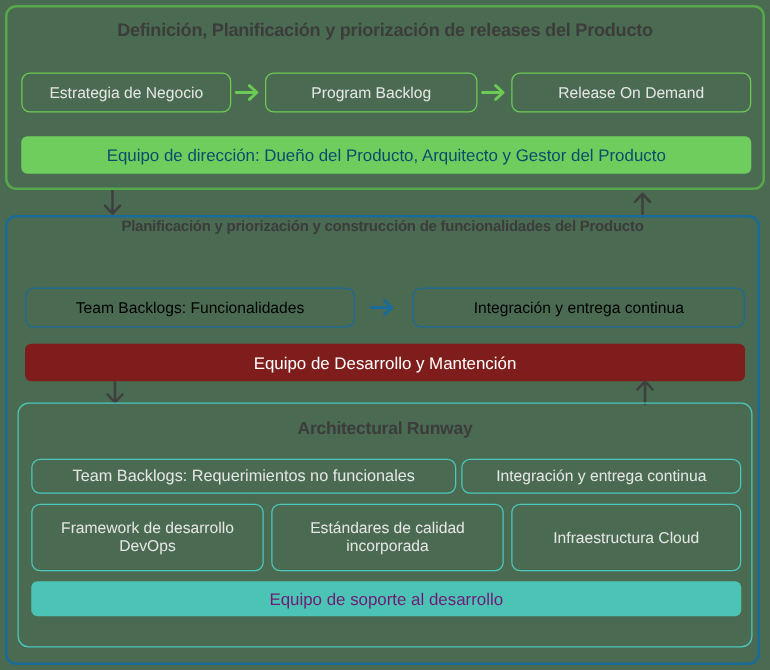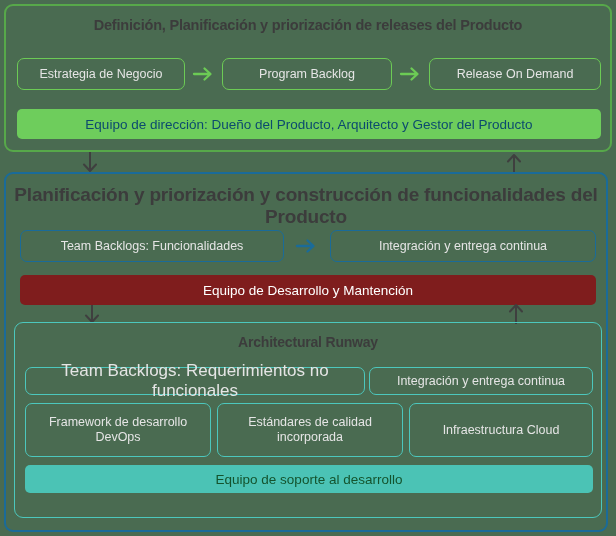--- a/index.html
+++ b/index.html
@@ -53,70 +53,69 @@
     display: flex;
     align-items: center;
     justify-content: center;
     text-align: center;
     color: #e5e5e5;
     font-size: 12.5px;
     line-height: 1.2;
     padding: 4px 6px;
   }
   .pill.green { border: 1.6px solid #6ccb55; }
-  .pill.blue  { border: 1.6px solid #1a6b99; color:#e5e5e5; }
+  .pill.blue  { border: 1.6px solid #1a6b99; color:#000000; }
   .pill.teal  { border: 1.6px solid #4cc7bd; }
 
   .bar {
     box-sizing: border-box;
     border-radius: 5px;
     display: flex;
     align-items: center;
     justify-content: center;
     text-align: center;
     font-size: 13.5px;
   }
   .bar.green { background: #6ecd5c; color: #0c4a6e; }
   .bar.blue  { background: #7f1d1d; color: #ffffff; }
-  .bar.teal  { background: #4bc3b5; color: #14532d; }
+  .bar.teal  { background: #4bc3b5; color: #701a75; }
 
   
   .hsep {
     display: flex;
     align-items: center;
     justify-content: center;
   }
   .hsep svg { display: block; }
 
   
   #g-row {
     position: absolute;
     left: 11px; top: 52px; width: 584px; height: 32px;
   }
   #g-row .pill { flex: 0 0 auto; }
   #g-p0 { width: 168px; }
   #g-p1 { width: 170px; }
-  #g-p2 { width: 172px; }
+  #g-p2 { width: 192px; }
   #g-row .hsep { width: 37px; }
   #g-bar {
     position: absolute;
     left: 11px; top: 103px; width: 584px; height: 30px;
   }
 
   
   #sec-blue {
     left: 4px;
     top: 172px;
     width: 604px;
     height: 360px;
     border: 2px solid #1a6b99;
   }
   #sec-blue .section-title {
-    font-size: 19px;
-    margin-top: 10px;
+    font-size: 12px;
   }
   #b-row {
     position: absolute;
     left: 14px; top: 56px; width: 576px; height: 32px;
   }
   #b-p0 { width: 264px; }
   #b-p1 { width: 266px; }
   #b-row .hsep { width: 46px; }
   #b-bar {
     position: absolute;
@@ -137,21 +136,21 @@
   #sec-teal .section-title {
     font-size: 14px;
     margin-top: 11px;
   }
   #t-row1 {
     position: absolute;
     left: 10px; top: 44px; width: 568px; height: 28px;
     display: flex;
     justify-content: space-between;
   }
-  #t-r1-0 { width: 340px; font-size: 17px; }
+  #t-r1-0 { width: 340px; font-size: 13px; }
   #t-r1-1 { width: 224px; font-size: 12.5px; }
 
   #t-row2 {
     position: absolute;
     left: 10px; top: 80px; width: 568px; height: 54px;
     display: flex;
     justify-content: space-between;
   }
   #t-r2-0 { width: 186px; }
   #t-r2-1 { width: 186px; }

